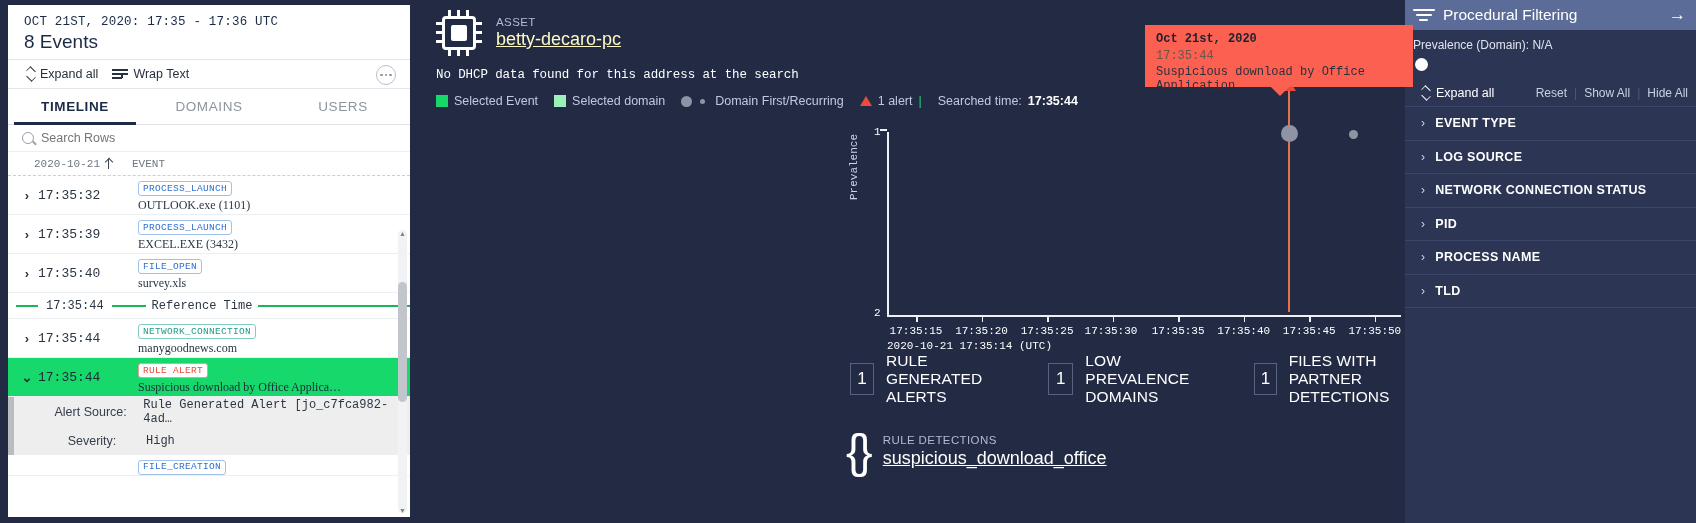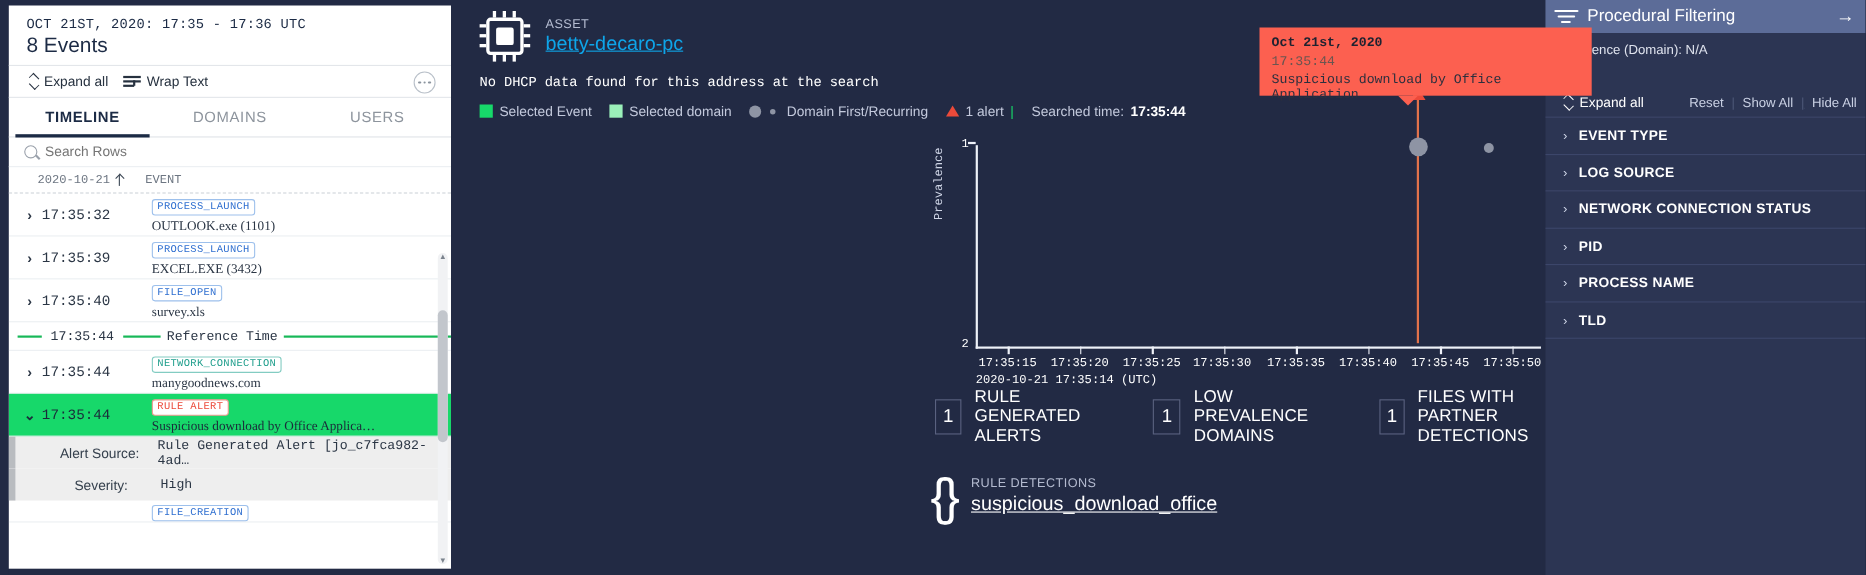--- a/index.html
+++ b/index.html
@@ -152,21 +152,21 @@
   .chip-icon .body {
     position: absolute; left: 6px; top: 6px; width: 34px; height: 34px;
     border: 3px solid #fff; border-radius: 4px;
   }
   .chip-icon .core {
     position: absolute; left: 15px; top: 15px; width: 16px; height: 16px; background: #fff; border-radius: 2px;
   }
   .chip-icon .pin { position: absolute; background: #fff; }
   .asset-meta .lbl { font-size: 11.5px; color: #b4bbd0; letter-spacing: .4px; }
   .asset-meta .name {
-    font-size: 18px; color: #0ea5e9; text-decoration: underline; cursor: pointer; margin-top: 1px;
+    font-size: 18px; color: #fef9c3; text-decoration: underline; cursor: pointer; margin-top: 1px;
   }
   .dhcp-note {
     font-family: "Liberation Mono", monospace; font-size: 12.5px; color: #fff;
     padding: 12px 0 0 12px; letter-spacing: -.1px;
   }
   .collected {
     position: absolute; left: 1005px; top: 66px;
     font-size: 12.5px; color: #c3c9dc;
   }
   .collected u { text-decoration: underline; }
@@ -179,21 +179,21 @@
   .sw.green { background: #17d86a; }
   .sw.lgreen { background: #9bf0b9; }
   .dotbig { width: 11px; height: 11px; border-radius: 50%; background: #8e94a4; display:inline-block; }
   .dotsm { width: 5px; height: 5px; border-radius: 50%; background: #8e94a4; display:inline-block; margin-left:2px;}
   .tri { width: 0; height: 0; border-left: 6px solid transparent; border-right: 6px solid transparent; border-bottom: 10px solid #ec4a3a;}
   .sep { color: #17d86a; }
   .legend b { color: #fff; }
 
   
   .tooltip {
-    position: absolute; left: 735px; top: 25px; width: 302px; height: 62px;
+    position: absolute; left: 735px; top: 25px; width: 268px; height: 62px;
     background: #fc6050; padding: 7px 10px 0 11px; z-index: 30;
   }
   .tooltip .t1 { font-family: "Liberation Mono", monospace; font-size: 12px; color: #1d2230; font-weight: bold;}
   .tooltip .t2 { font-family: "Liberation Mono", monospace; font-size: 12px; color: #6a5550; margin-top: 3px;}
   .tooltip .t3 { font-family: "Liberation Mono", monospace; font-size: 12px; color: #2b2f3e; margin-top: 2px;}
   .tooltip .tail {
     position: absolute; left: 126px; bottom: -9px;
     width: 0; height: 0; border-left: 9px solid transparent; border-right: 9px solid transparent;
     border-top: 9px solid #fc6050;
   }

